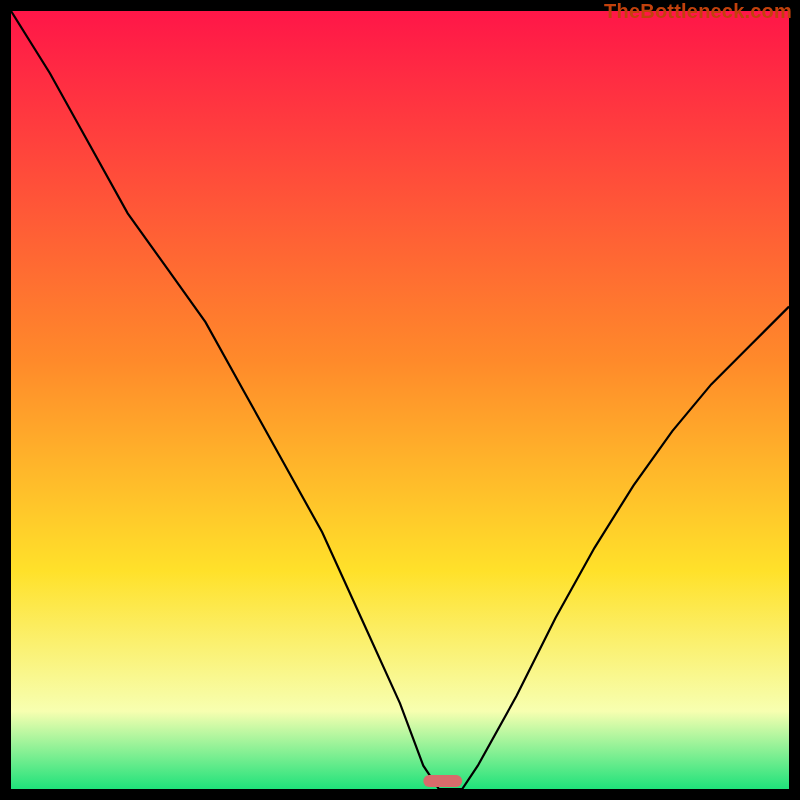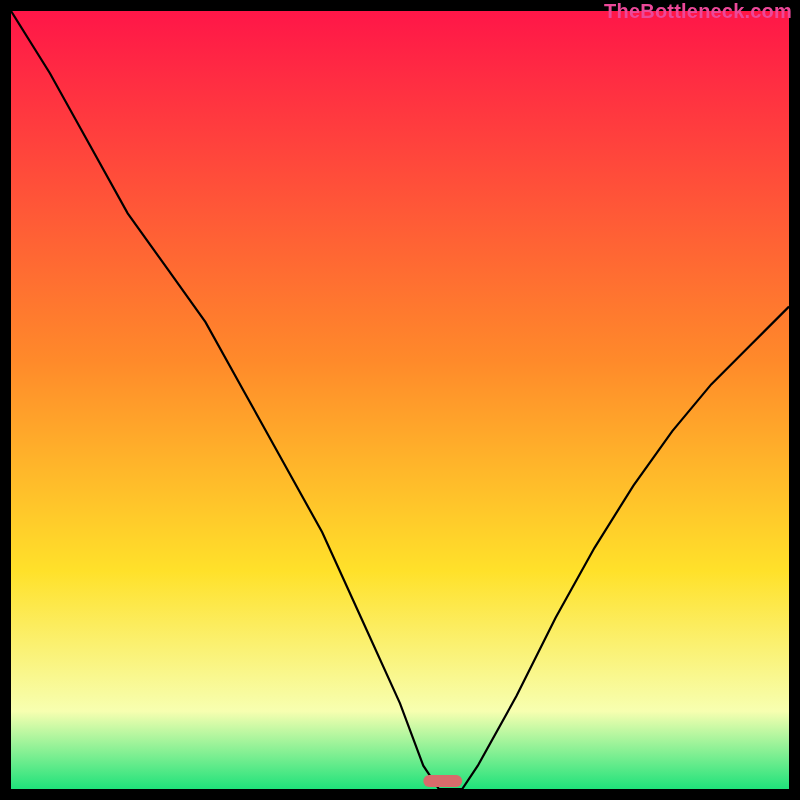--- a/index.html
+++ b/index.html
@@ -26,21 +26,21 @@
   }
   .plot svg {
     display: block;
     width: 778px;
     height: 778px;
   }
   .watermark {
     position: absolute;
     top: 0;
     right: 8px;
-    color: #ec4899;
+    color: #c2410c;
     font-size: 20px;
     font-weight: 600;
     letter-spacing: 0.2px;
     user-select: none;
     margin-left: 31px;
   }
 </style>
 </head>
 <body>
 

